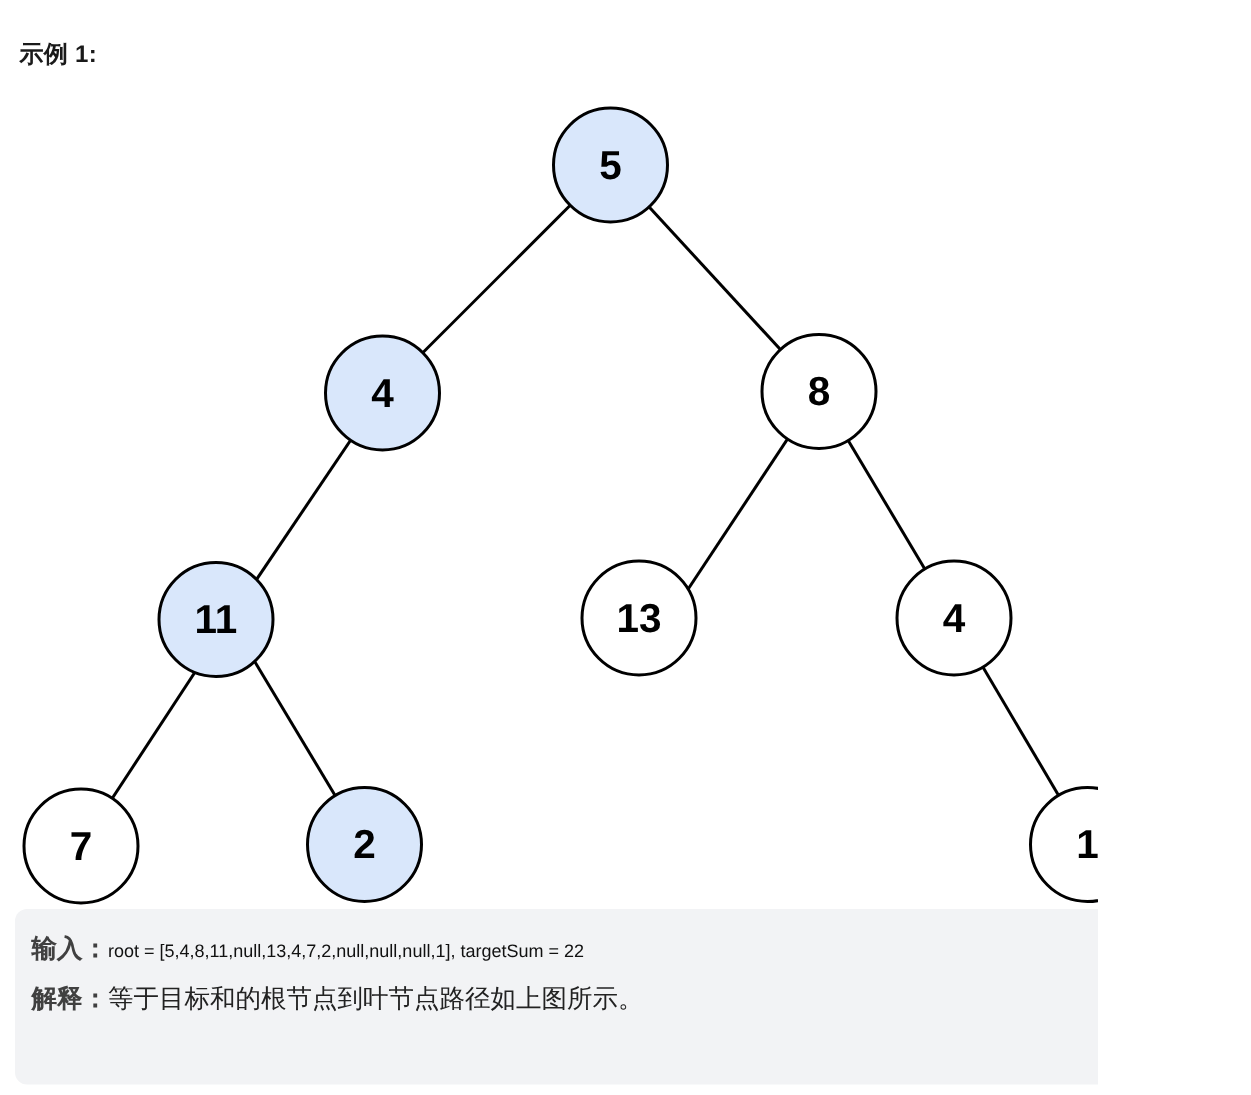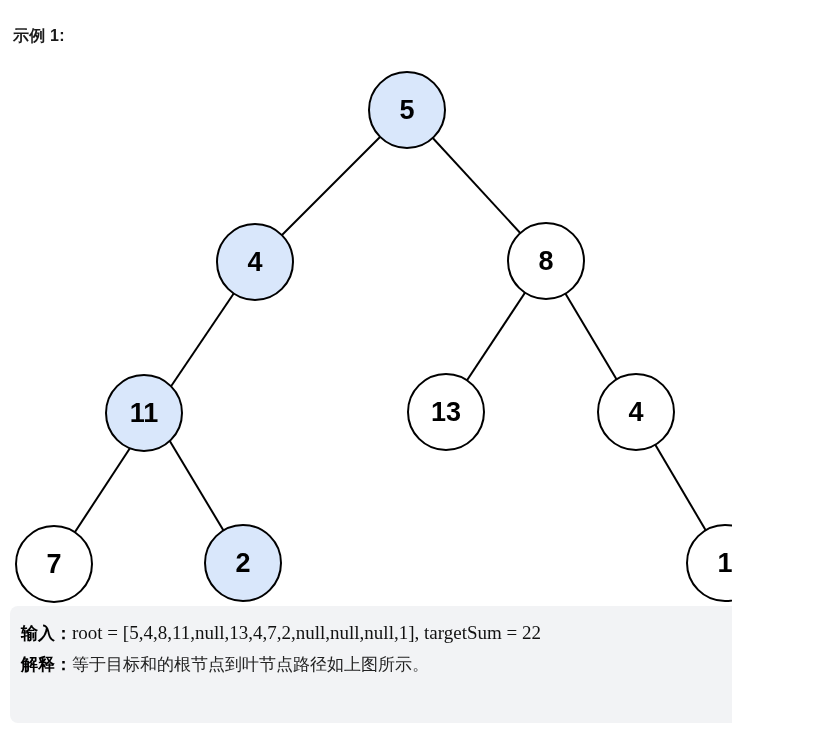--- a/index.html
+++ b/index.html
@@ -53,25 +53,25 @@
   }
   .code-line {
     line-height: 31px;
     white-space: nowrap;
     color: #111111;
   }
   .lbl {
     font-family: "Liberation Serif", serif;
     font-weight: bold;
     font-size: 17px;
-    color: #000000;
+    color: #404040;
   }
   .code {
-    font-family: Liberation Serif, serif;
-    font-size: 19px;
+    font-family: Liberation Sans, sans-serif;
+    font-size: 12px;
     color: #111111;
   }
   .expl {
     font-family: "Liberation Serif", serif;
     font-size: 17px;
     color: #222222;
     text-align: center;
   }
 </style>
 </head>
@@ -91,21 +91,21 @@
       <line x1="153" y1="413" x2="54" y2="564"></line>
       <line x1="153" y1="413" x2="243" y2="563"></line>
       <line x1="636" y1="412" x2="725" y2="563"></line>
     </g>
   </svg>
 
   <div class="node hl" style="left:368px; top:71px;">5</div>
   <div class="node hl" style="left:216px; top:223px;">4</div>
   <div class="node" style="left:507px; top:222px;">8</div>
   <div class="node hl" style="left:105px; top:374px;">11</div>
-  <div class="node" style="left:407px; top:373px;">13</div>
+  <div class="node" style="left:387px; top:373px;">13</div>
   <div class="node" style="left:597px; top:373px;">4</div>
   <div class="node" style="left:15px;  top:525px;">7</div>
   <div class="node hl" style="left:204px; top:524px;">2</div>
   <div class="node" style="left:686px; top:524px;">1</div>
 
   <div class="codeblock">
     <div class="code-line">
       <span class="lbl">输入：</span><span class="code">root = [5,4,8,11,null,13,4,7,2,null,null,null,1], targetSum = 22</span>
     </div>
     <div class="code-line">

